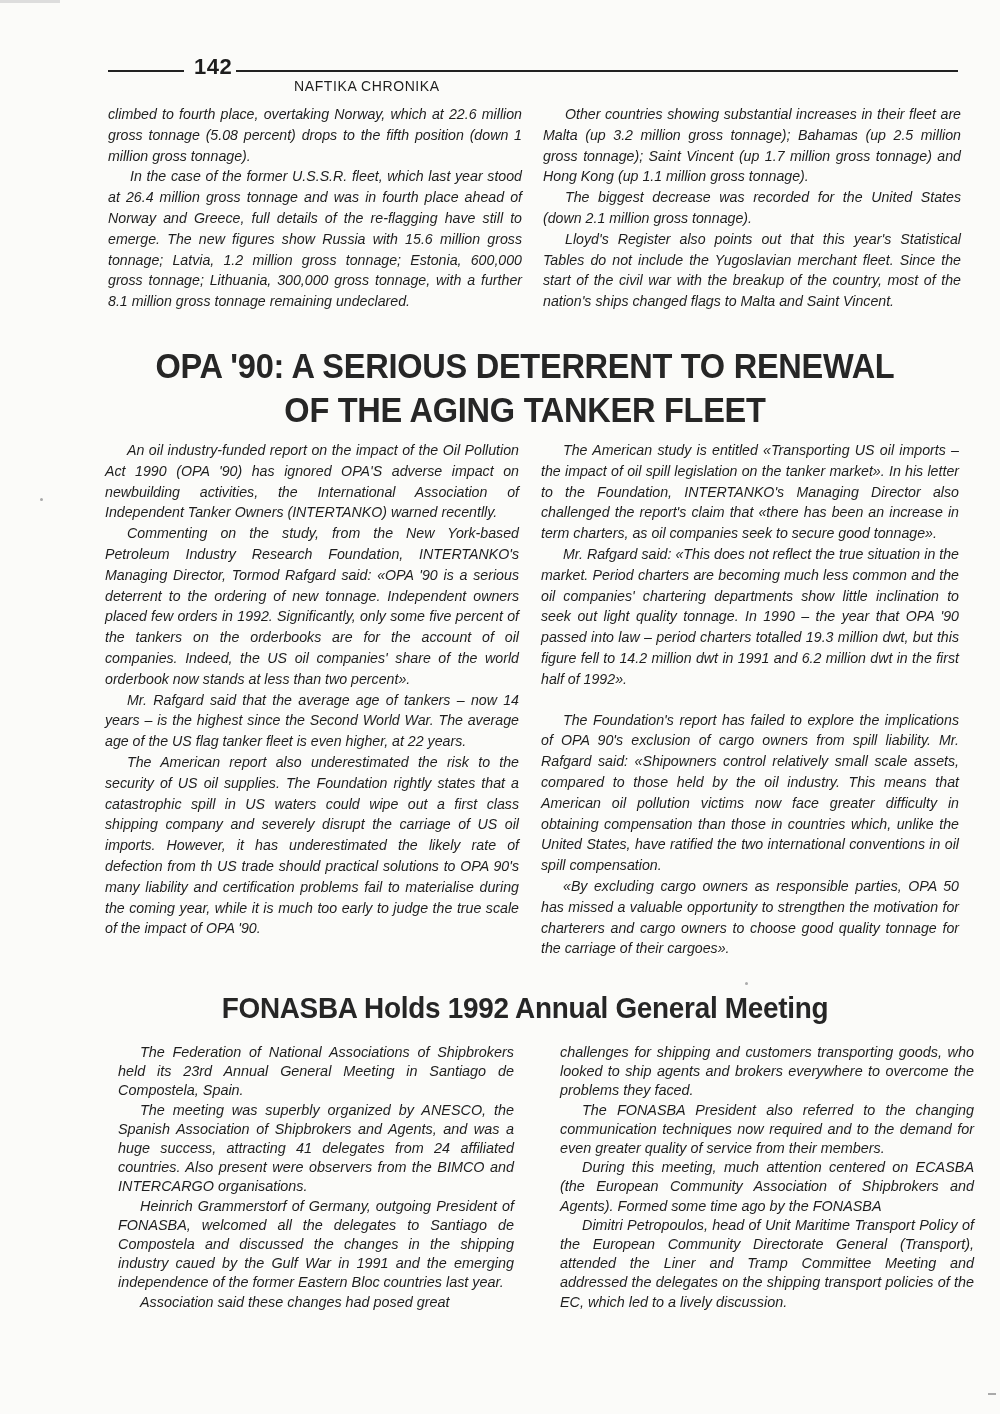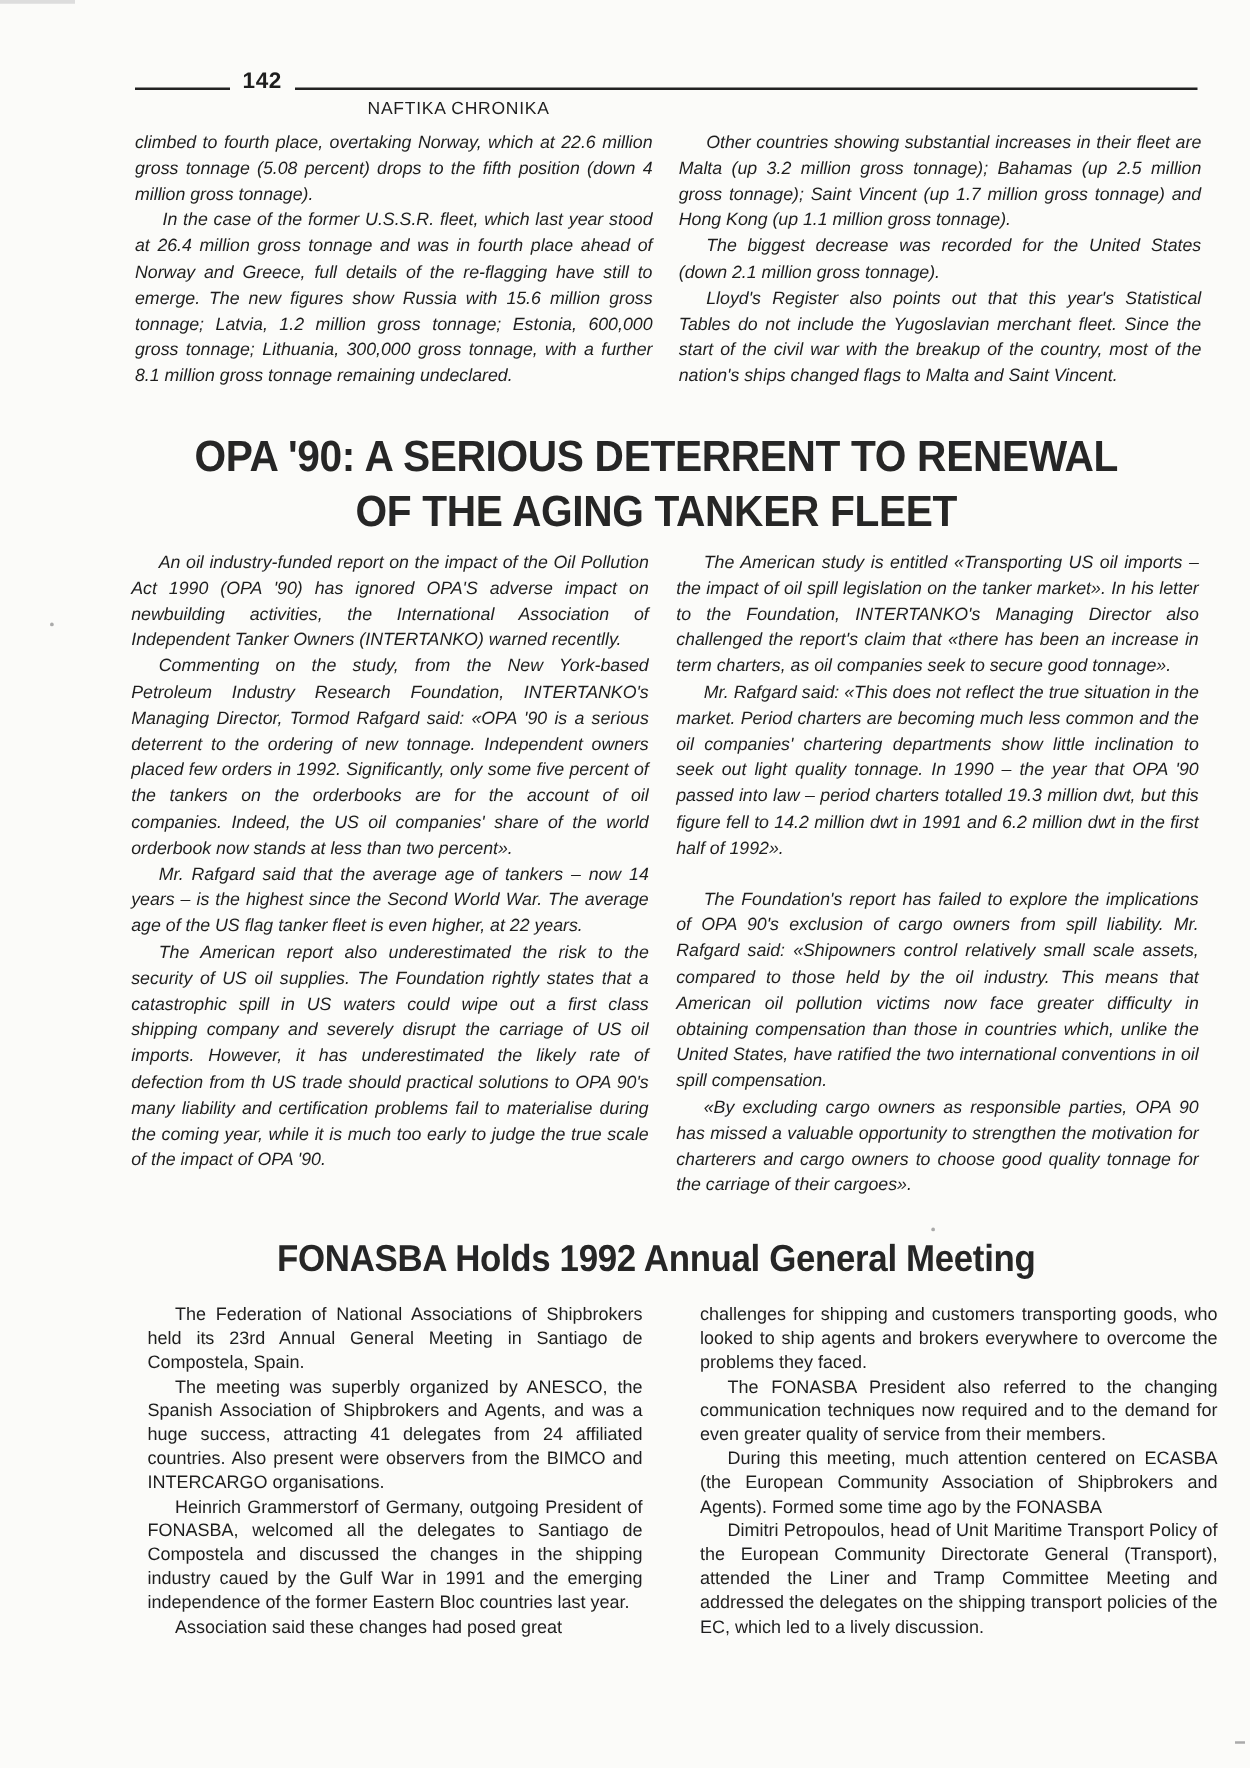--- a/index.html
+++ b/index.html
@@ -5,24 +5,24 @@
   html, body { margin: 0; padding: 0; }
   body {
     width: 1000px; height: 1414px; position: relative; overflow: hidden;
     background: #fbfbf9; color: #1e1e1e;
     font-family: "Liberation Sans", sans-serif;
   }
   .scanmark { position: absolute; left: 0; top: 0; width: 60px; height: 3px; background: #ddd; }
   .header { position: absolute; left: 108px; top: 54px; width: 850px; height: 50px; }
   .rule-left { position: absolute; left: 0; top: 16px; width: 76px; height: 2px; background: #222; }
   .rule-right { position: absolute; left: 128px; top: 16px; width: 722px; height: 2px; background: #222; }
-  .page-num { position: absolute; left: 86px; top: 0; font-weight: bold; font-size: 18px; letter-spacing: 0.5px; }
+  .page-num { position: absolute; left: 86px; top: 0; font-weight: bold; font-size: 22px; letter-spacing: 0.5px; }
   .running-title { position: absolute; left: 148px; top: 24px; font-size: 14px; letter-spacing: 0.6px; margin-left: 38px; }
 
-  .col { position: absolute; font-size: 14.2px; line-height: 20.8px; text-align: justify; }
+  .col { position: absolute; font-size: 14.2px; line-height: 20.8px; text-align: justify; font-style: italic; }
   .col p { margin: 0; text-indent: 22px; }
   .col p.noindent { text-indent: 0; }
   .italic { font-style: italic; }
   .gap { height: 20px; }
 
   .headline {
     position: absolute; left: 100px; width: 850px; text-align: center;
     font-weight: bold; color: #262626; letter-spacing: -0.3px;
   }
   .h1 { top: 344px; font-size: 35px; line-height: 44px; transform: scaleX(0.93); }
@@ -37,21 +37,21 @@
 <div class="scanmark"></div>
 
 <div class="header">
   <div class="rule-left"></div>
   <div class="page-num">142</div>
   <div class="rule-right"></div>
   <div class="running-title">NAFTIKA CHRONIKA</div>
 </div>
 
 <div class="col italic" style="left:108px; top:104px; width:414px;">
-  <p class="noindent">climbed to fourth place, overtaking Norway, which at 22.6 million gross tonnage (5.08 percent) drops to the fifth position (down 4 million gross tonnage).</p>
+  <p class="noindent">climbed to fourth place, overtaking Norway, which at 22.6 million gross tonnage (5.08 percent) drops to the fifth position (down 1 million gross tonnage).</p>
   <p>In the case of the former U.S.S.R. fleet, which last year stood at 26.4 million gross tonnage and was in fourth place ahead of Norway and Greece, full details of the re-flagging have still to emerge. The new figures show Russia with 15.6 million gross tonnage; Latvia, 1.2 million gross tonnage; Estonia, 600,000 gross tonnage; Lithuania, 300,000 gross tonnage, with a further 8.1 million gross tonnage remaining undeclared.</p>
 </div>
 <div class="col italic" style="left:543px; top:104px; width:418px;">
   <p>Other countries showing substantial increases in their fleet are Malta (up 3.2 million gross tonnage); Bahamas (up 2.5 million gross tonnage); Saint Vincent (up 1.7 million gross tonnage) and Hong Kong (up 1.1 million gross tonnage).</p>
   <p>The biggest decrease was recorded for the United States (down 2.1 million gross tonnage).</p>
   <p>Lloyd's Register also points out that this year's Statistical Tables do not include the Yugoslavian merchant fleet. Since the start of the civil war with the breakup of the country, most of the nation's ships changed flags to Malta and Saint Vincent.</p>
 </div>
 
 <div class="headline h1">
   <div>OPA '90: A SERIOUS DETERRENT TO RENEWAL</div>
@@ -62,21 +62,21 @@
   <p>An oil industry-funded report on the impact of the Oil Pollution Act 1990 (OPA '90) has ignored OPA'S adverse impact on newbuilding activities, the International Association of Independent Tanker Owners (INTERTANKO) warned recentlly.</p>
   <p>Commenting on the study, from the New York-based Petroleum Industry Research Foundation, INTERTANKO's Managing Director, Tormod Rafgard said: «OPA '90 is a serious deterrent to the ordering of new tonnage. Independent owners placed few orders in 1992. Significantly, only some five percent of the tankers on the orderbooks are for the account of oil companies. Indeed, the US oil companies' share of the world orderbook now stands at less than two percent».</p>
   <p>Mr. Rafgard said that the average age of tankers – now 14 years – is the highest since the Second World War. The average age of the US flag tanker fleet is even higher, at 22 years.</p>
   <p>The American report also underestimated the risk to the security of US oil supplies. The Foundation rightly states that a catastrophic spill in US waters could wipe out a first class shipping company and severely disrupt the carriage of US oil imports. However, it has underestimated the likely rate of defection from th US trade should practical solutions to OPA 90's many liability and certification problems fail to materialise during the coming year, while it is much too early to judge the true scale of the impact of OPA '90.</p>
 </div>
 <div class="col italic" style="left:541px; top:440px; width:418px;">
   <p>The American study is entitled «Transporting US oil imports – the impact of oil spill legislation on the tanker market». In his letter to the Foundation, INTERTANKO's Managing Director also challenged the report's claim that «there has been an increase in term charters, as oil companies seek to secure good tonnage».</p>
   <p>Mr. Rafgard said: «This does not reflect the true situation in the market. Period charters are becoming much less common and the oil companies' chartering departments show little inclination to seek out light quality tonnage. In 1990 – the year that OPA '90 passed into law – period charters totalled 19.3 million dwt, but this figure fell to 14.2 million dwt in 1991 and 6.2 million dwt in the first half of 1992».</p>
   <div class="gap"></div>
   <p>The Foundation's report has failed to explore the implications of OPA 90's exclusion of cargo owners from spill liability. Mr. Rafgard said: «Shipowners control relatively small scale assets, compared to those held by the oil industry. This means that American oil pollution victims now face greater difficulty in obtaining compensation than those in countries which, unlike the United States, have ratified the two international conventions in oil spill compensation.</p>
-  <p>«By excluding cargo owners as responsible parties, OPA 90 has missed a valuable opportunity to strengthen the motivation for charterers and cargo owners to choose good quality tonnage for the carriage of their cargoes».</p>
+  <p>«By excluding cargo owners as responsible parties, OPA 50 has missed a valuable opportunity to strengthen the motivation for charterers and cargo owners to choose good quality tonnage for the carriage of their cargoes».</p>
 </div>
 
 <div class="headline h2">FONASBA Holds 1992 Annual General Meeting</div>
 
 <div class="col sans" style="left:118px; top:1043px; width:396px;">
   <p>The Federation of National Associations of Shipbrokers held its 23rd Annual General Meeting in Santiago de Compostela, Spain.</p>
   <p>The meeting was superbly organized by ANESCO, the Spanish Association of Shipbrokers and Agents, and was a huge success, attracting 41 delegates from 24 affiliated countries. Also present were observers from the BIMCO and INTERCARGO organisations.</p>
   <p>Heinrich Grammerstorf of Germany, outgoing President of FONASBA, welcomed all the delegates to Santiago de Compostela and discussed the changes in the shipping industry caued by the Gulf War in 1991 and the emerging independence of the former Eastern Bloc countries last year.</p>
   <p>Association said these changes had posed great</p>
 </div>

